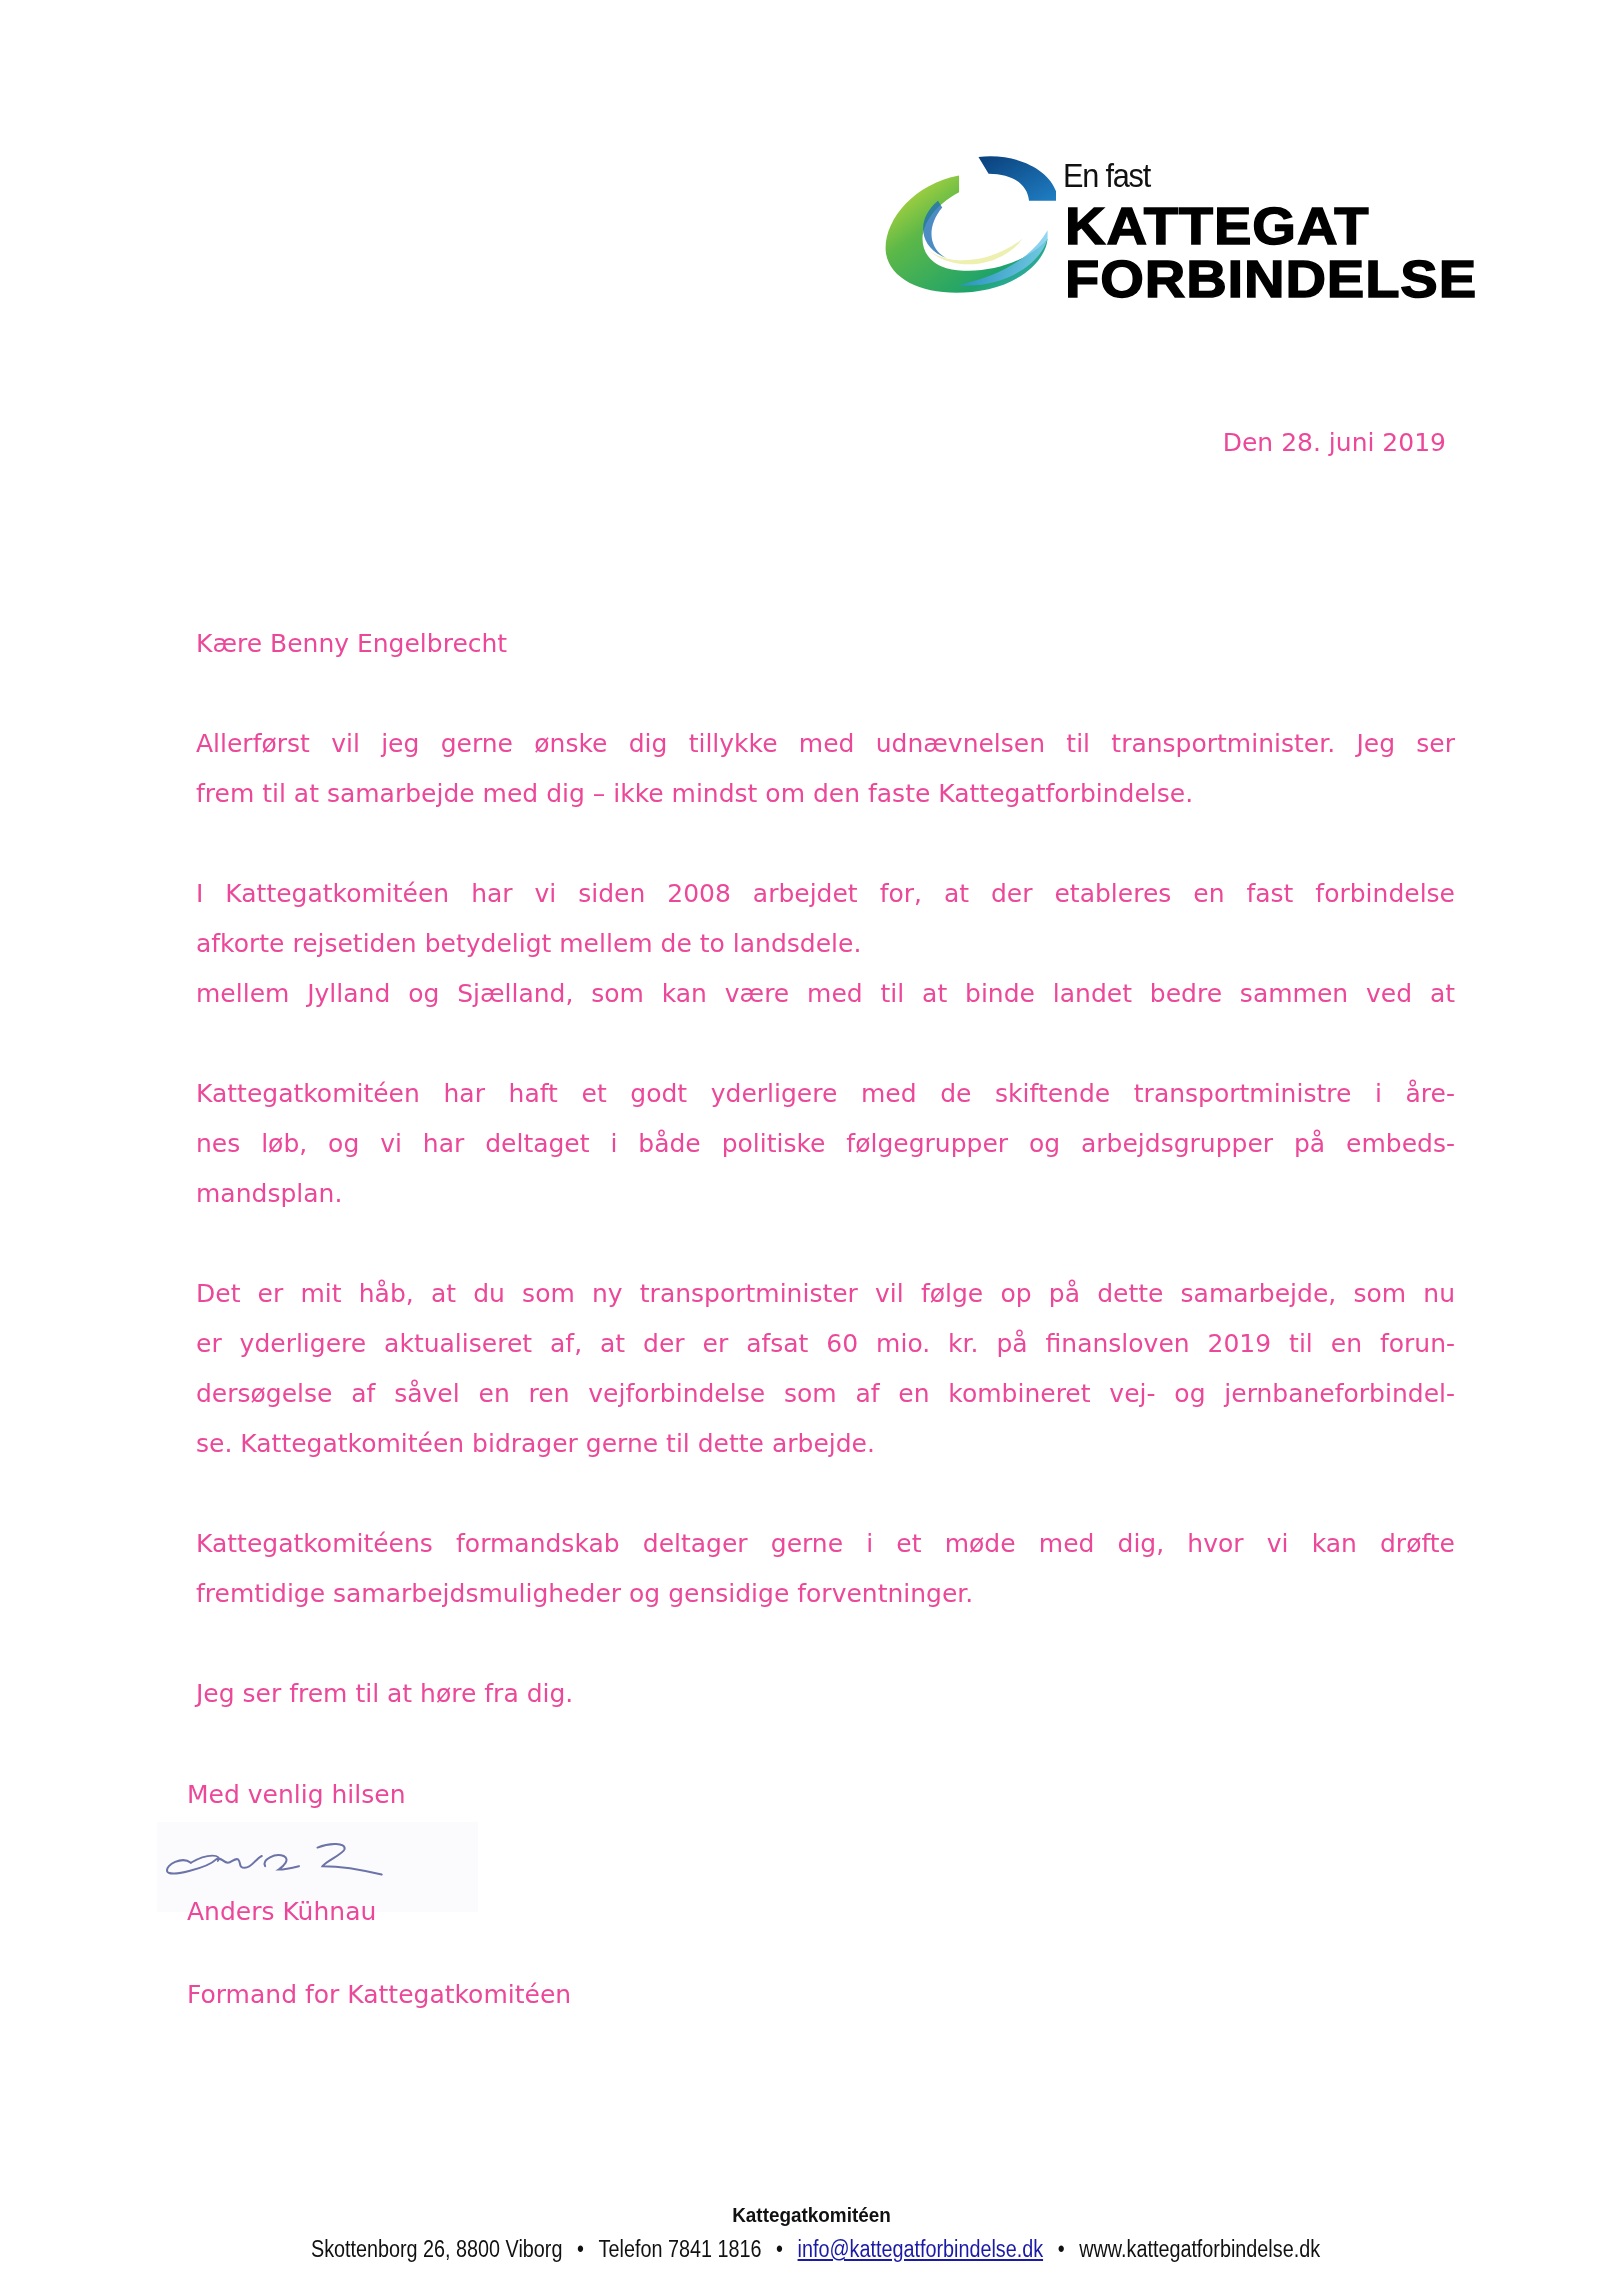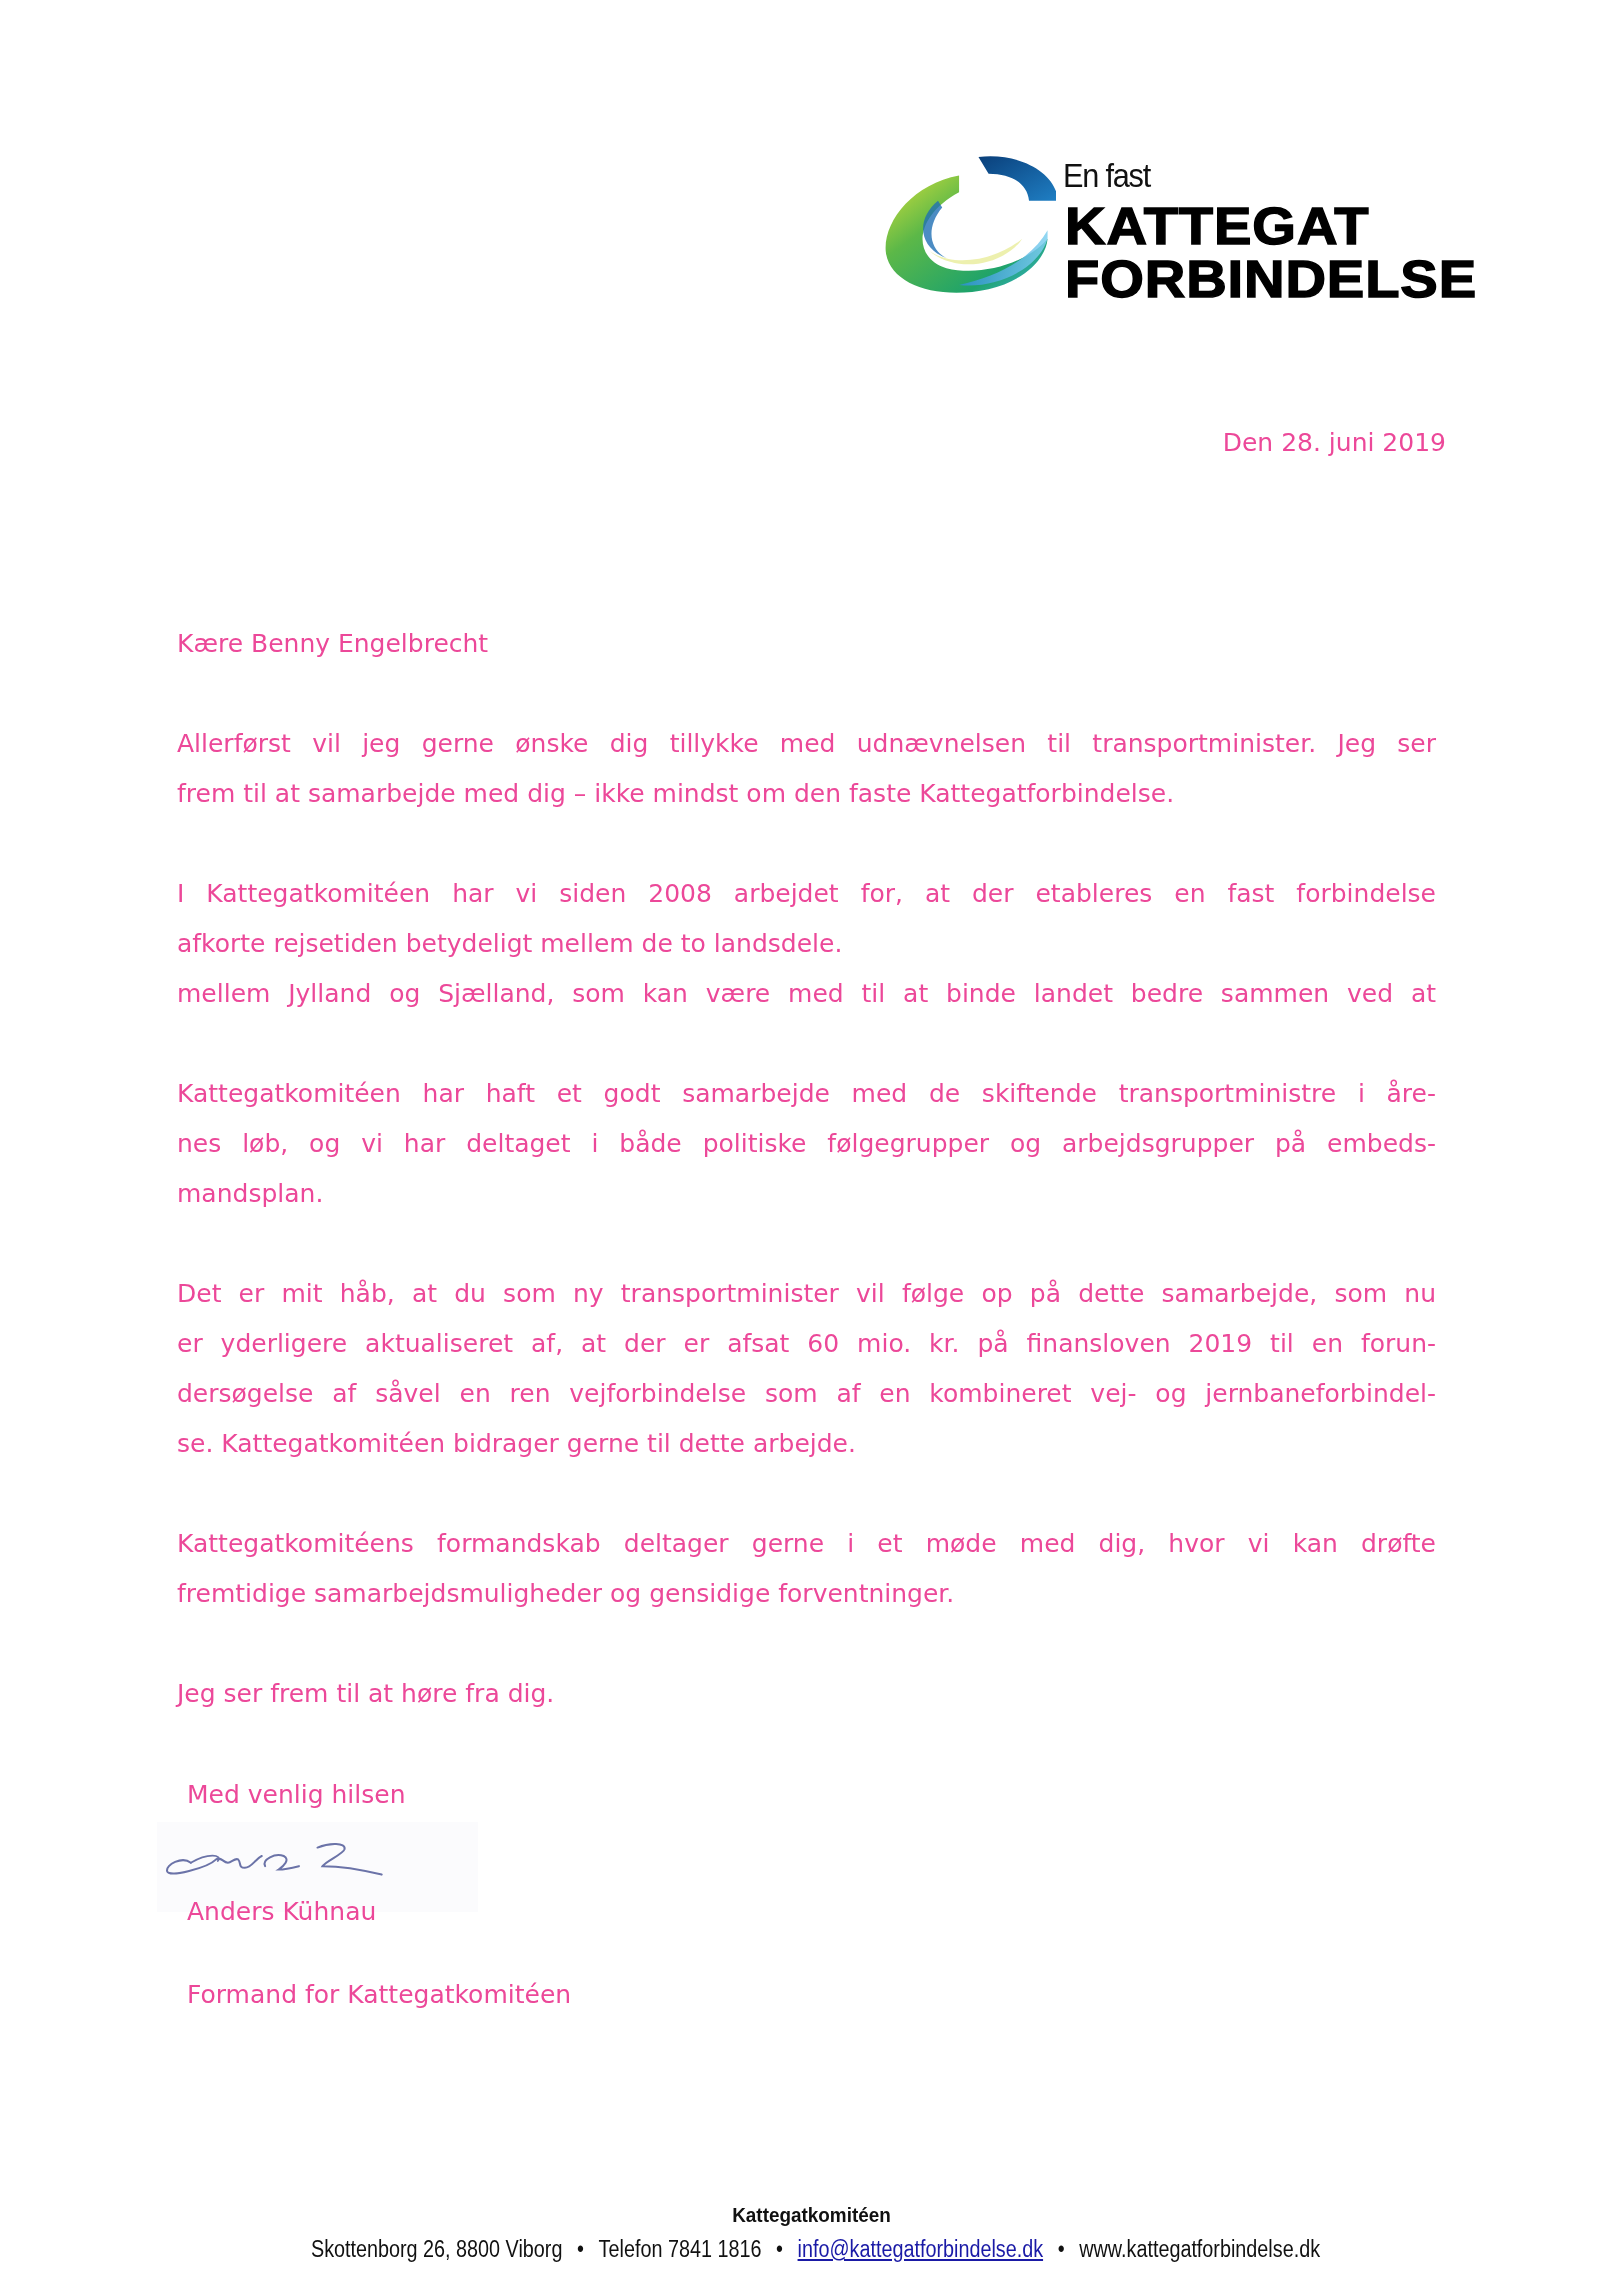--- a/index.html
+++ b/index.html
@@ -9,21 +9,21 @@
   
   #logo-mark { left: 879px; top: 150px; width: 177px; height: 152px; }
   .logo-small { left: 1063px; top: 157px; font-family: "Liberation Sans", sans-serif; font-size: 33px; letter-spacing: -1.3px; color: #111; white-space: nowrap; transform: scaleX(0.93); transform-origin: left top; }
   .logo-big { font-family: "Liberation Sans", sans-serif; font-weight: bold; font-size: 52px; line-height: 52px; color: #000; white-space: nowrap; letter-spacing: 0.8px; transform: scaleX(1.08); transform-origin: left top; -webkit-text-stroke: 1.4px #000; }
   #logo-line1 { left: 1065px; top: 200px; }
   #logo-line2 { left: 1065px; top: 253px; }
 
   
   .letter { font-family: "DejaVu Sans", sans-serif; font-size: 25px; color: #ec4899; }
   #date { right: 177px; top: 418px; line-height: 50px; white-space: nowrap; }
-  #body { left: 177px; top: 619px; width: 1259px; line-height: 50px; }
+  #body { left: 196px; top: 619px; width: 1259px; line-height: 50px; }
   #body p { margin: 0 0 50px 0; text-align: justify; text-align-last: left; }
   #body p.tight { margin-bottom: 0; }
   .line { display: block; text-align: justify; text-align-last: justify; }
   .line.last { text-align-last: left; }
 
   
   #signature { left: 157px; top: 1822px; width: 321px; height: 90px; background: #fbfbfd; }
   #closing { left: 187px; top: 1770px; line-height: 50px; white-space: nowrap; }
   #signer-name { left: 187px; top: 1887px; line-height: 50px; white-space: nowrap; }
   #signer-title { left: 187px; top: 1970px; line-height: 50px; white-space: nowrap; }
@@ -79,21 +79,21 @@
       <p>
         <span class="line">Allerførst vil jeg gerne ønske dig tillykke med udnævnelsen til transportminister. Jeg ser</span>
         <span class="line last">frem til at samarbejde med dig – ikke mindst om den faste Kattegatforbindelse.</span>
       </p>
       <p>
         <span class="line">I Kattegatkomitéen har vi siden 2008 arbejdet for, at der etableres en fast forbindelse</span>
         <span class="line last">afkorte rejsetiden betydeligt mellem de to landsdele.</span>
         <span class="line">mellem Jylland og Sjælland, som kan være med til at binde landet bedre sammen ved at</span>
       </p>
       <p>
-        <span class="line">Kattegatkomitéen har haft et godt samarbejde med de skiftende transportministre i åre-</span>
+        <span class="line">Kattegatkomitéen har haft et godt yderligere med de skiftende transportministre i åre-</span>
         <span class="line">nes løb, og vi har deltaget i både politiske følgegrupper og arbejdsgrupper på embeds-</span>
         <span class="line last">mandsplan.</span>
       </p>
       <p>
         <span class="line">Det er mit håb, at du som ny transportminister vil følge op på dette samarbejde, som nu</span>
         <span class="line">er yderligere aktualiseret af, at der er afsat 60 mio. kr. på finansloven 2019 til en forun-</span>
         <span class="line">dersøgelse af såvel en ren vejforbindelse som af en kombineret vej- og jernbaneforbindel-</span>
         <span class="line last">se. Kattegatkomitéen bidrager gerne til dette arbejde.</span>
       </p>
       <p>

